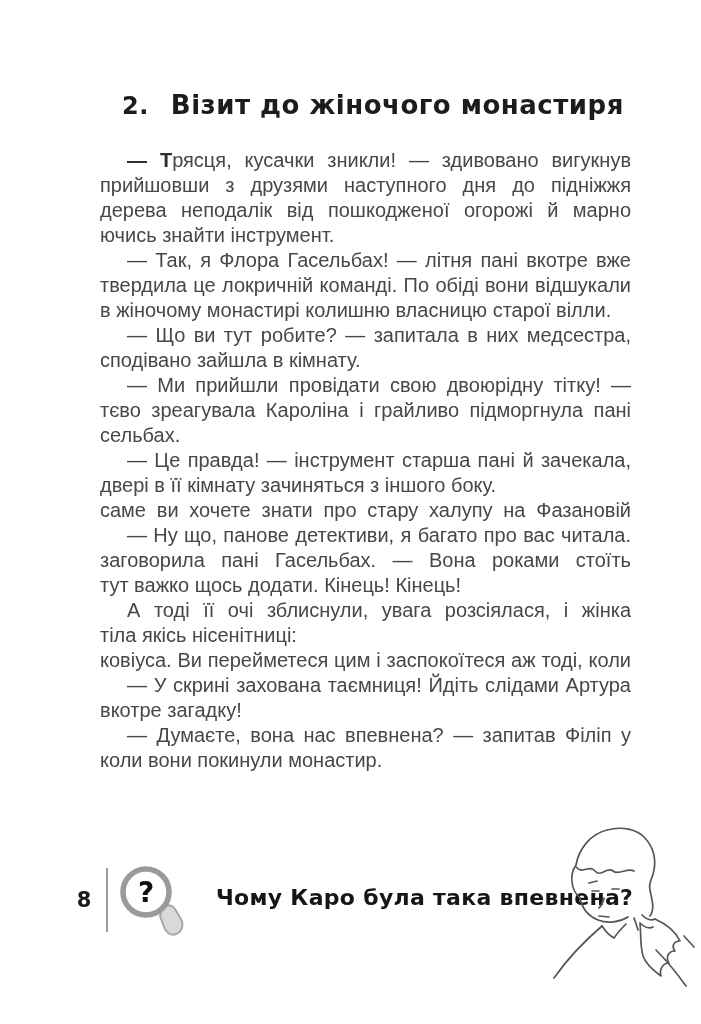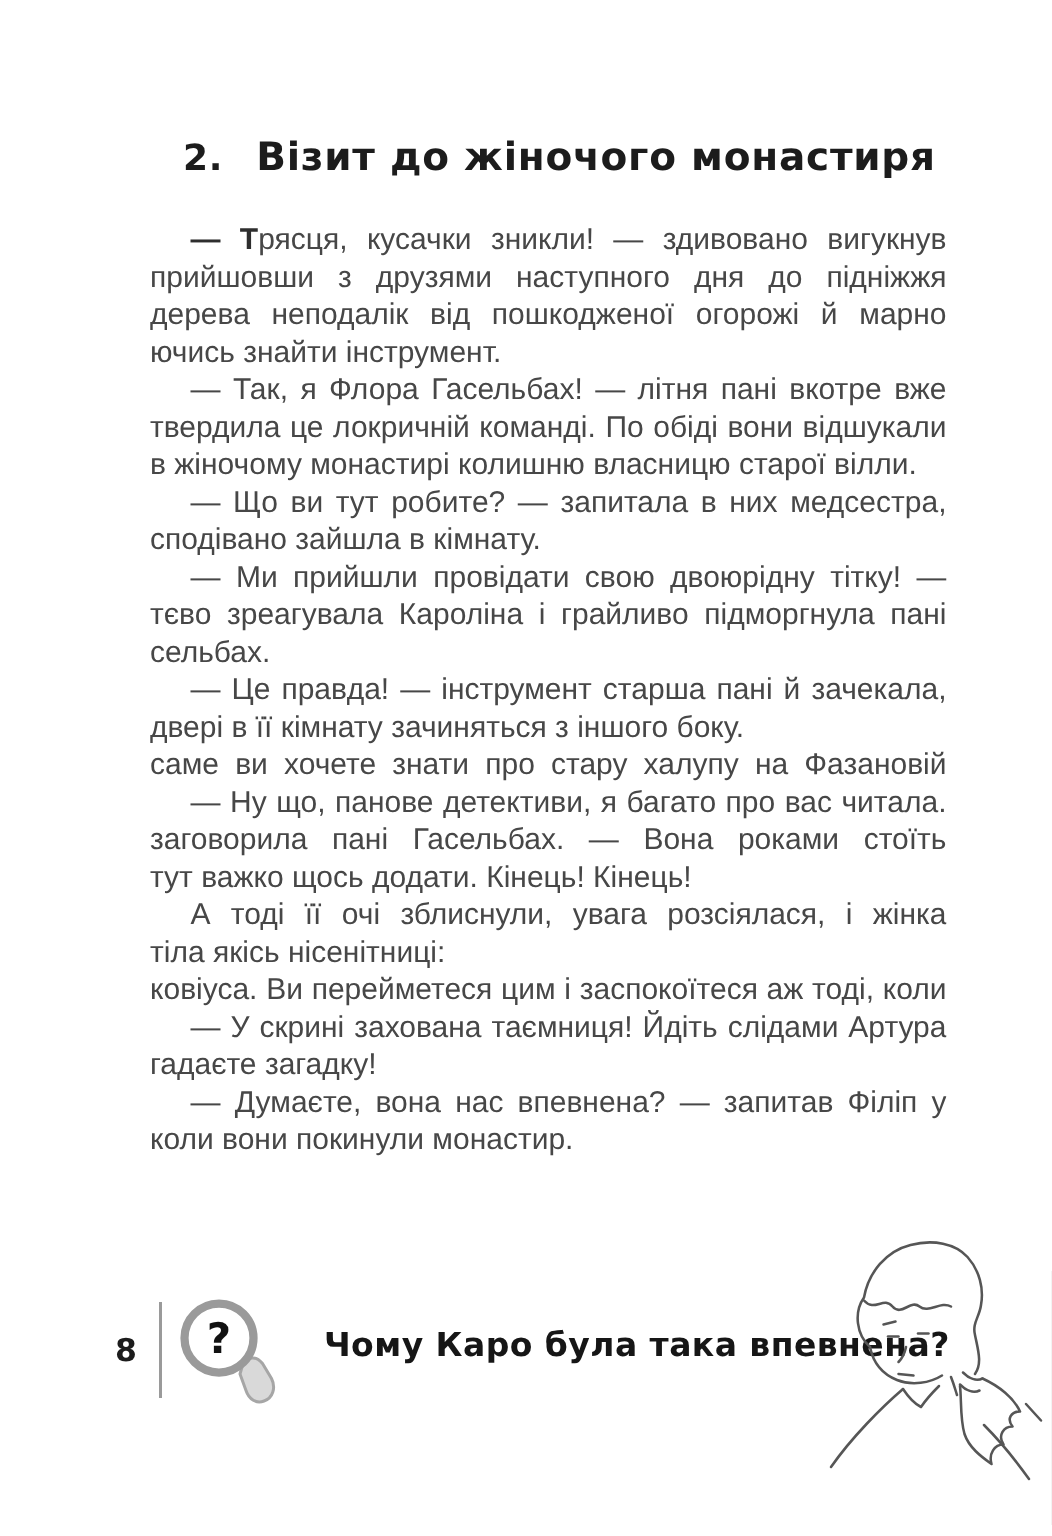--- a/index.html
+++ b/index.html
@@ -98,21 +98,21 @@
         <div class="line justify">заговорила пані Гасельбах. — Вона роками стоїть пусткою,</div>
         <div class="line">тут важко щось додати. Кінець! Кінець!</div>
       </div>
       <div class="para">
         <div class="line indent justify">А тоді її очі зблиснули, увага розсіялася, і жінка забелько-</div>
         <div class="line">тіла якісь нісенітниці:</div>
       </div>
       <div class="para">
         <div class="line justify">ковіуса. Ви перейметеся цим і заспокоїтеся аж тоді, коли роз-</div>
         <div class="line indent justify">— У скрині захована таємниця! Йдіть слідами Артура Спе-</div>
-        <div class="line">гадаєте загадку!</div>
+        <div class="line">вкотре загадку!</div>
       </div>
       <div class="para">
         <div class="line indent justify">— Думаєте, вона нас впевнена? — запитав Філіп у друзів,</div>
         <div class="line">коли вони покинули монастир.</div>
       </div>
     </div>
 
   <div class="footer">
     <div class="pagenum">8</div>
     <div class="divider"></div>

